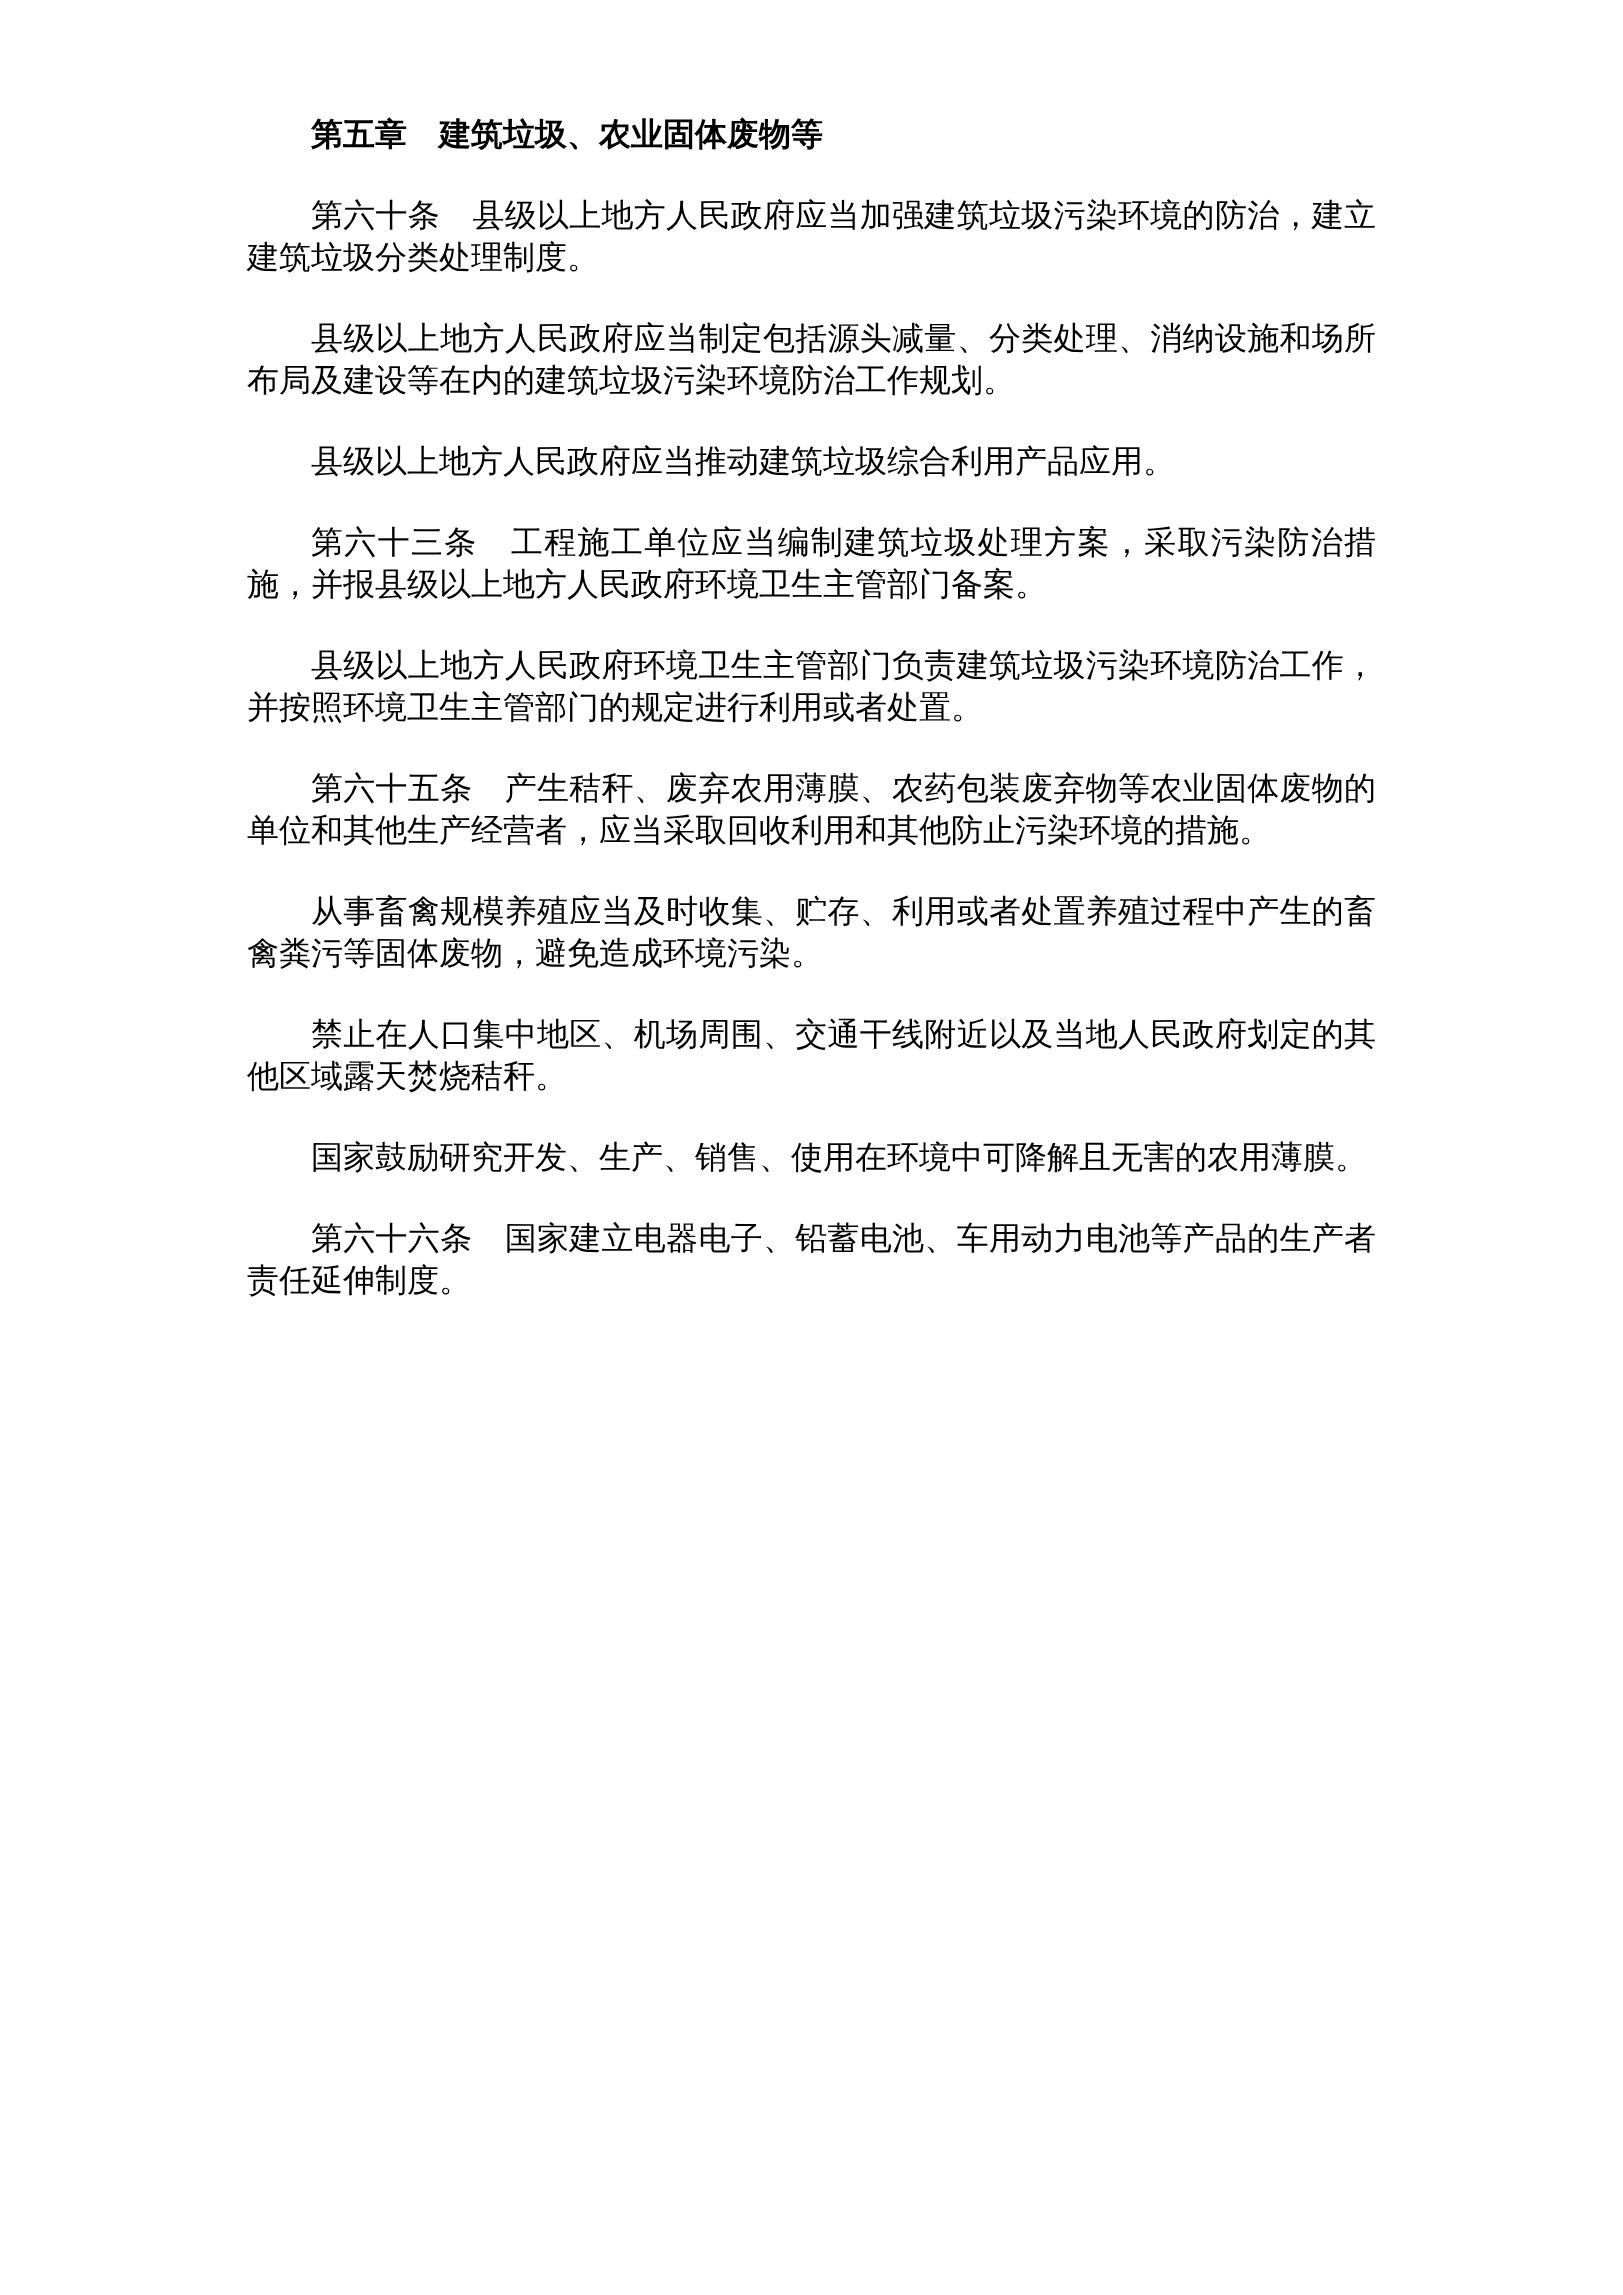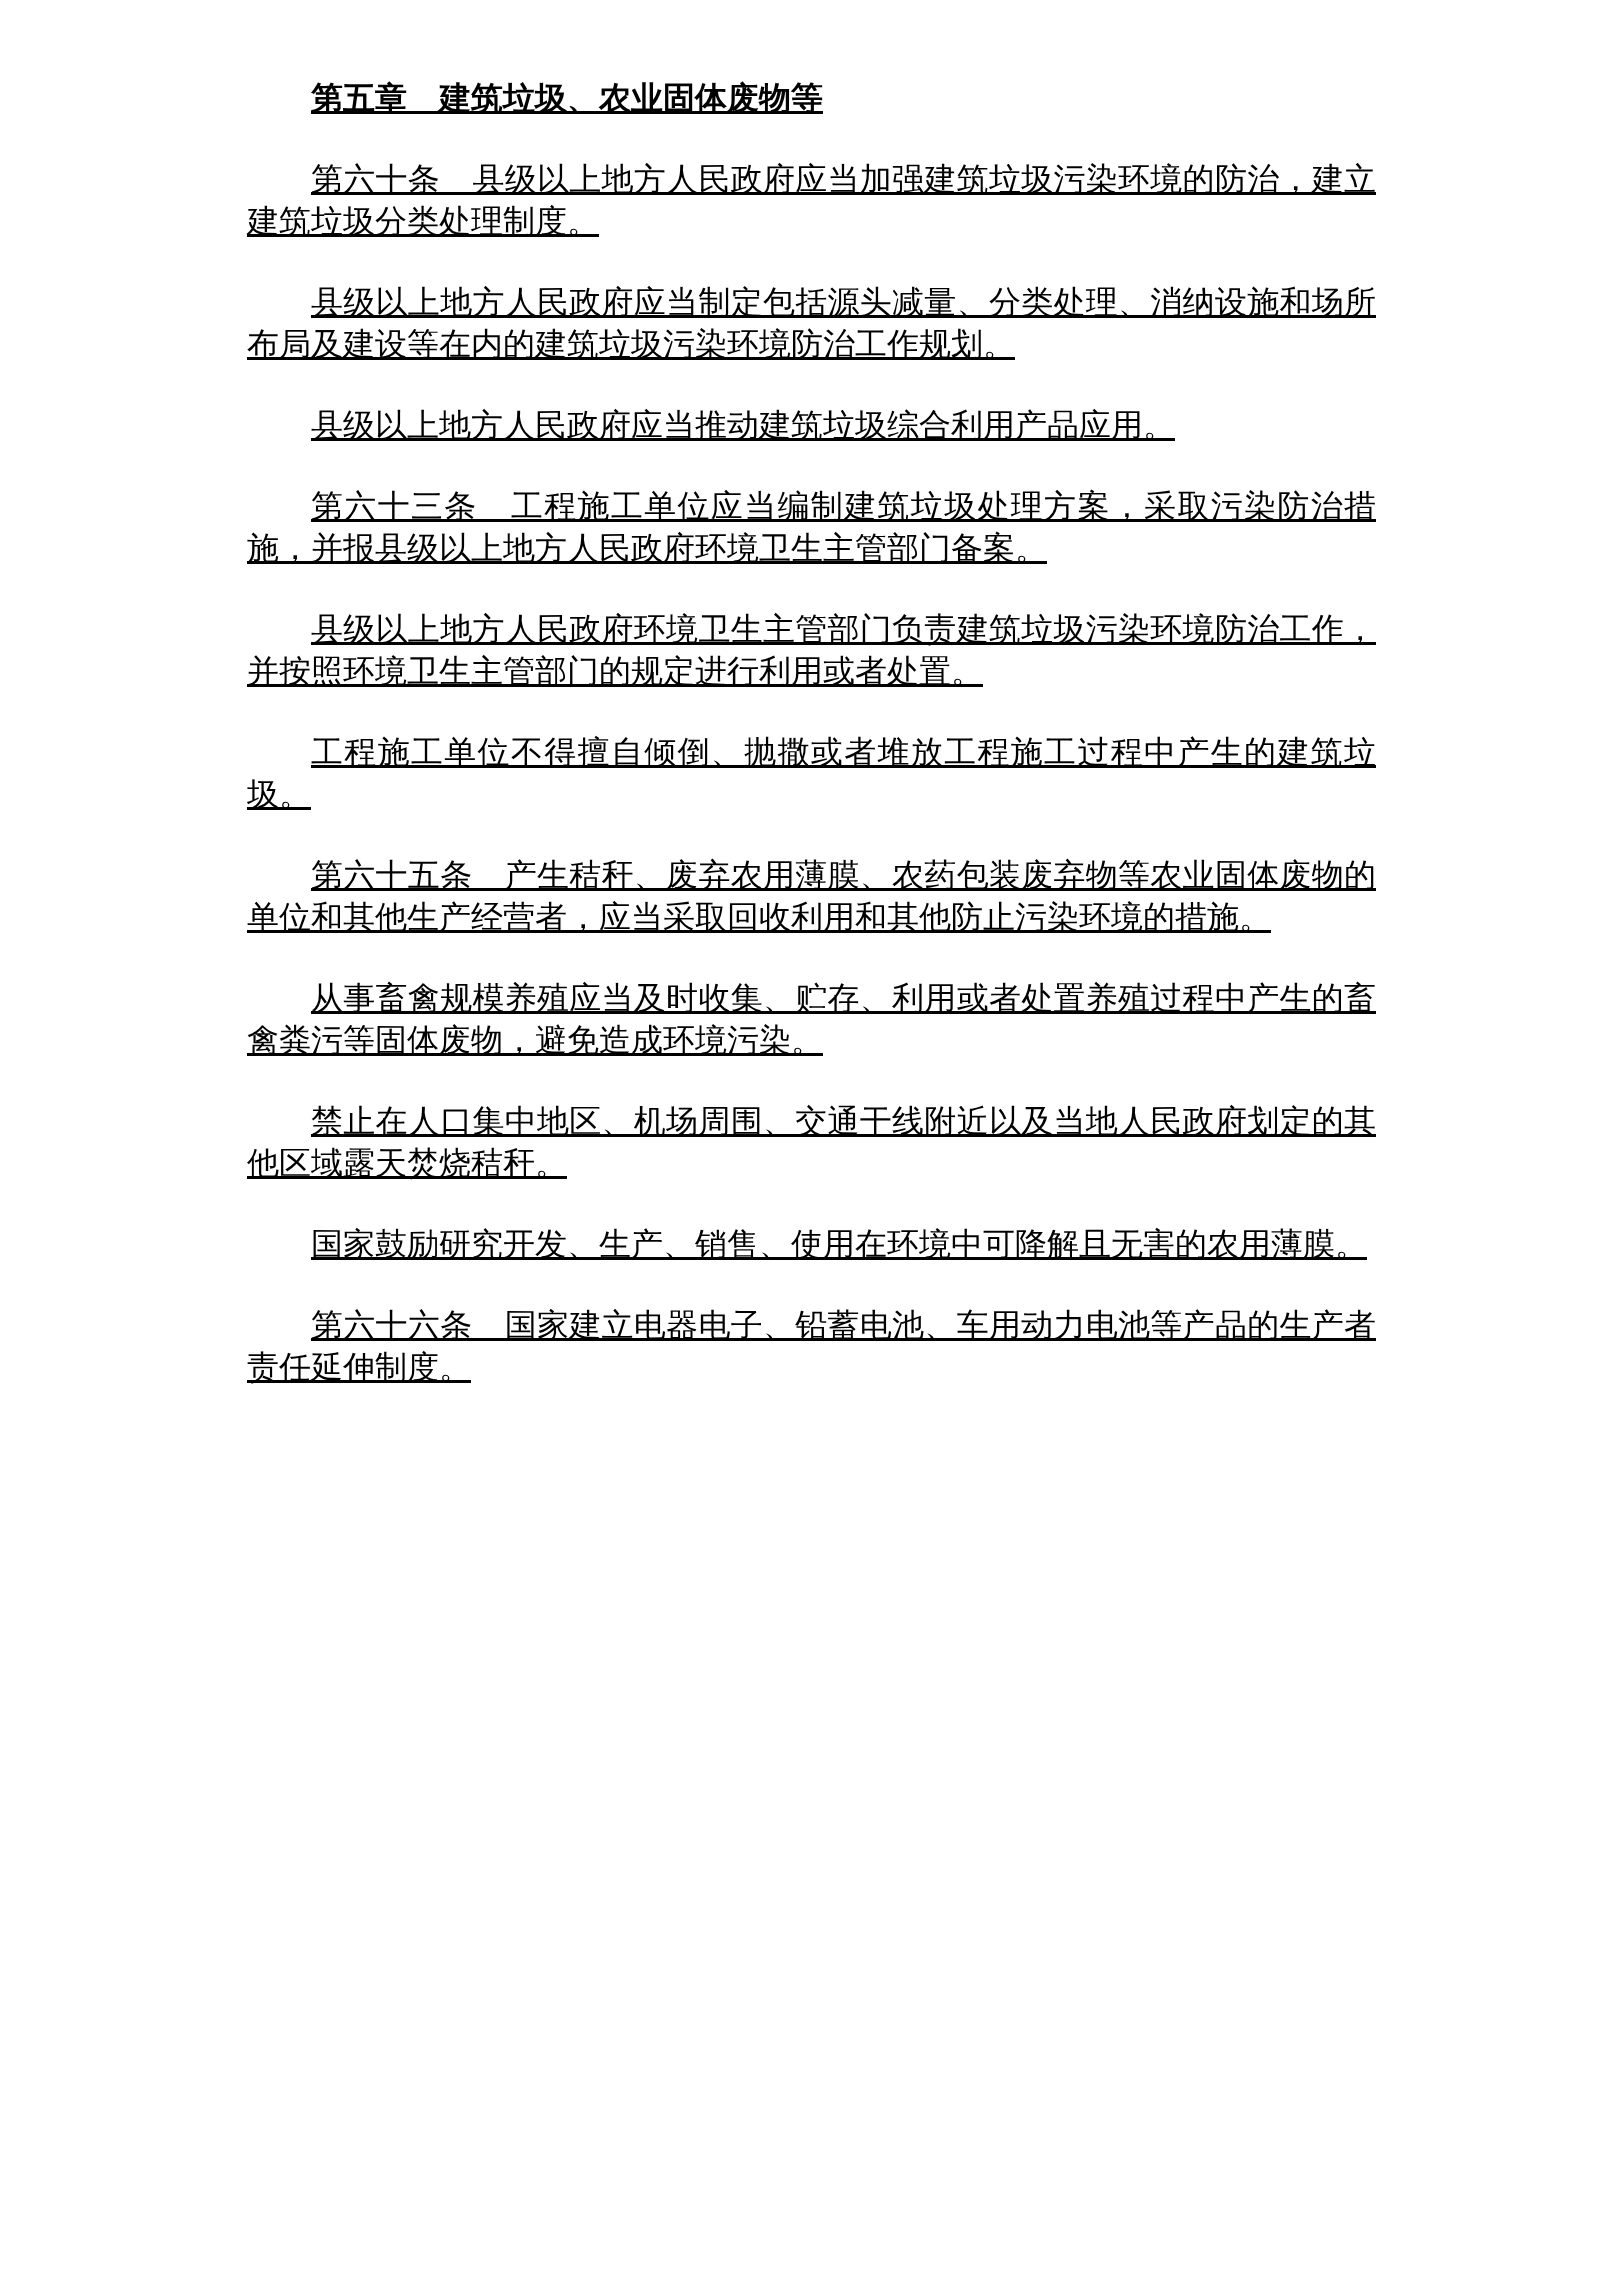--- a/index.html
+++ b/index.html
@@ -6,25 +6,24 @@
     margin: 0;
     padding: 0;
     background: #ffffff;
   }
   .page {
     position: relative;
     width: 1623px;
     height: 2295px;
     background: #ffffff;
     box-sizing: border-box;
-    padding: 77px 247px 0 247px;
+    padding: 113px 247px 0 247px;
     color: #000000;
     font-family: "Liberation Serif", "DejaVu Serif", serif;
     overflow: hidden;
-    text-decoration: underline;
   }
   .chapter-heading {
     font-size: 32px;
     line-height: 42px;
     font-weight: 700;
     margin: 0 0 39px 0;
     text-indent: 2em;
     white-space: pre-wrap;
   }
   .para {
@@ -42,20 +41,19 @@
 <body>
 
 <div class="page">
   <h1 class="chapter-heading">第五章　建筑垃圾、农业固体废物等</h1>
 
   <p class="para">第六十条　县级以上地方人民政府应当加强建筑垃圾污染环境的防治，建立建筑垃圾分类处理制度。</p>
   <p class="para">县级以上地方人民政府应当制定包括源头减量、分类处理、消纳设施和场所布局及建设等在内的建筑垃圾污染环境防治工作规划。</p>
   <p class="para">县级以上地方人民政府应当推动建筑垃圾综合利用产品应用。</p>
   <p class="para">第六十三条　工程施工单位应当编制建筑垃圾处理方案，采取污染防治措施，并报县级以上地方人民政府环境卫生主管部门备案。</p>
   <p class="para">县级以上地方人民政府环境卫生主管部门负责建筑垃圾污染环境防治工作，并按照环境卫生主管部门的规定进行利用或者处置。</p>
-  <p class="para">工程施工单位不得擅自倾倒、抛撒或者堆放工程施工过程中产生的建筑垃圾。</p>
   <p class="para">第六十五条　产生秸秆、废弃农用薄膜、农药包装废弃物等农业固体废物的单位和其他生产经营者，应当采取回收利用和其他防止污染环境的措施。</p>
   <p class="para">从事畜禽规模养殖应当及时收集、贮存、利用或者处置养殖过程中产生的畜禽粪污等固体废物，避免造成环境污染。</p>
   <p class="para">禁止在人口集中地区、机场周围、交通干线附近以及当地人民政府划定的其他区域露天焚烧秸秆。</p>
   <p class="para">国家鼓励研究开发、生产、销售、使用在环境中可降解且无害的农用薄膜。</p>
   <p class="para">第六十六条　国家建立电器电子、铅蓄电池、车用动力电池等产品的生产者责任延伸制度。</p>
 </div>
 
 
 </body></html>

